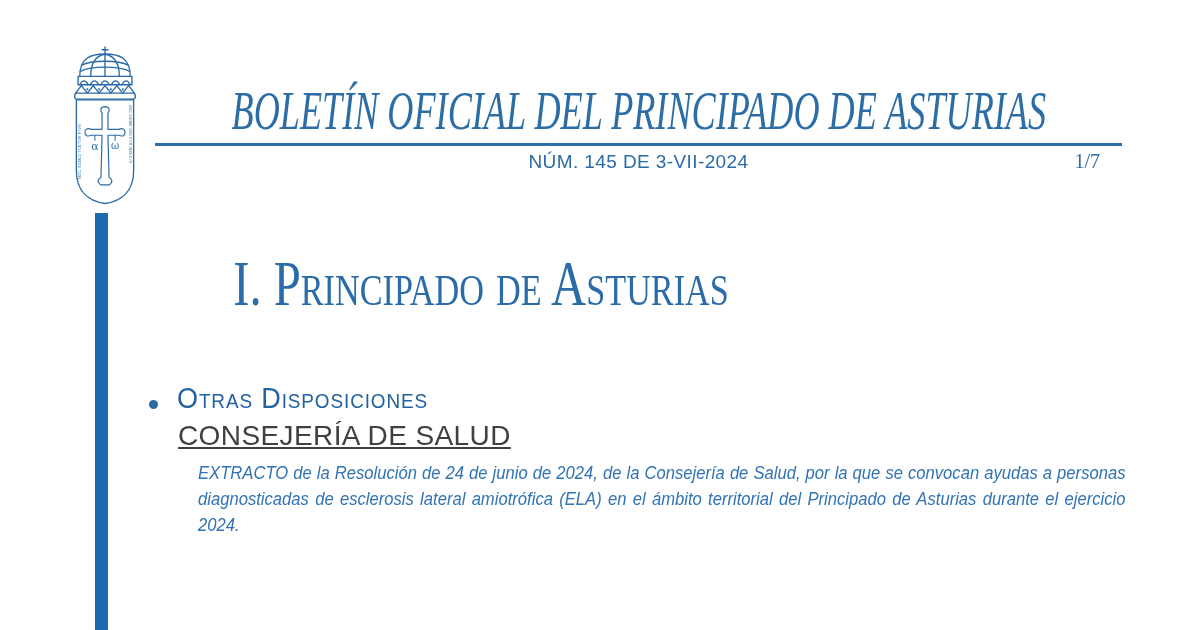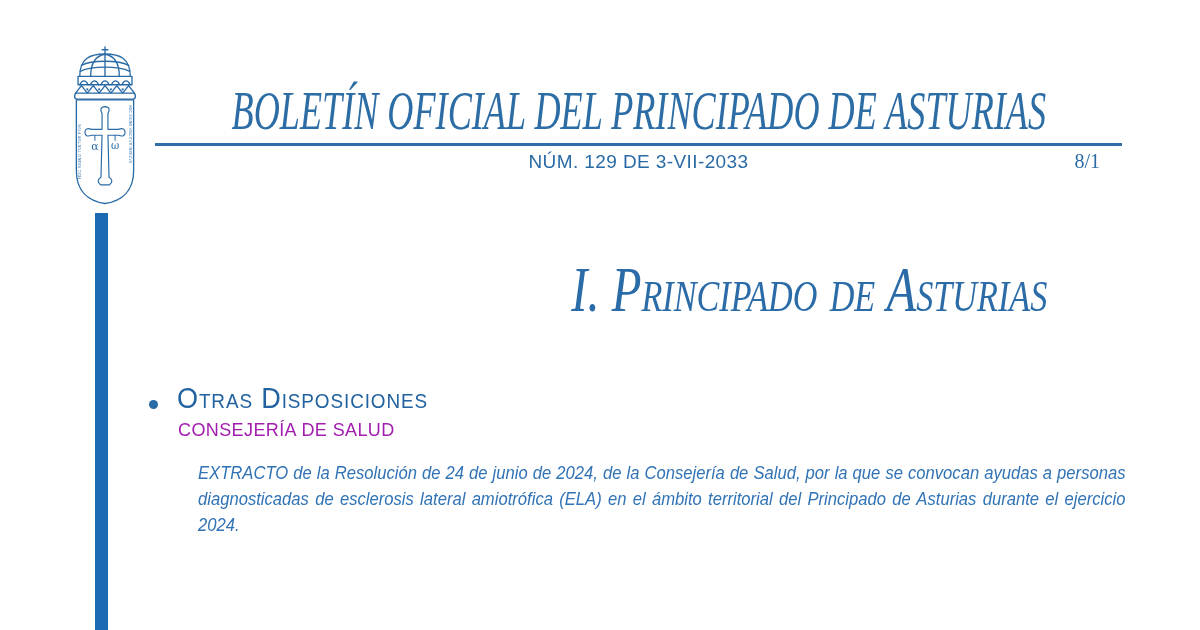--- a/index.html
+++ b/index.html
@@ -60,24 +60,23 @@
   }
   .page-indicator {
     position: absolute; top: 150px; right: 22px;
     font-family: "Liberation Serif", serif;
     font-size: 20px;
     color: #2a6ba6;
   }
 
   
   .section-title {
-    position: absolute; left: 155px; top: 258px; width: 967px;
-    display: flex; justify-content: flex-end;
+    position: absolute; left: 155px; top: 252px; width: 967px;
+    display: flex; justify-content: flex-start;
     line-height: 1;
-    font-style: italic;
   }
   .section-title .scale {
     display: inline-block; white-space: nowrap;
     font-family: "Liberation Serif", serif;
     font-variant: small-caps;
     font-size: 64px;
     color: #2b6ca8;
     transform: scaleX(0.76);
   }
 
@@ -95,23 +94,24 @@
   .toc-category {
     display: inline-block; white-space: nowrap;
     font-variant: small-caps;
     font-size: 30px; letter-spacing: 1px;
     color: #2262a0;
     line-height: 1.1;
     transform: scaleX(0.9); transform-origin: left center;
   }
   .department {
     position: absolute; left: 178px; top: 420px;
-    font-size: 18px; letter-spacing: 0.4px;
-    color: #a21caf;
+    font-size: 28px; letter-spacing: 0.4px;
+    color: #404040;
     white-space: nowrap;
+    text-decoration: underline;
   }
   .extract {
     position: absolute; left: 198px; top: 460px;
     width: 1060px;
     transform: scaleX(0.875); transform-origin: top left;
     font-style: italic;
     font-size: 19px; line-height: 26px;
     text-align: justify;
     color: #3173b5;
   }
@@ -153,22 +153,22 @@
         <text transform="translate(78.5 70) rotate(90)" font-size="4" fill="currentColor" stroke="none" letter-spacing="0.3" font-family="Liberation Sans, sans-serif">HOC SIGNO VINCITVR INIMICVS</text>
       </g>
     </svg>
   </div>
 
   <div class="header-block">
     <div class="masthead">
       <span class="scale">BOLETÍN OFICIAL DEL PRINCIPADO DE ASTURIAS</span>
     </div>
     <div class="rule"></div>
-    <div class="issue-line">NÚM. 129 DE 3-VII-2033</div>
-    <div class="page-indicator">8/1</div>
+    <div class="issue-line">NÚM. 145 DE 3-VII-2024</div>
+    <div class="page-indicator">1/7</div>
   </div>
 
   <div class="section-title">
     <span class="scale">I. Principado de Asturias</span>
   </div>
 
   <div class="toc-item">
     <span class="toc-bullet"></span>
     <span class="toc-category">Otras Disposiciones</span>
   </div>

